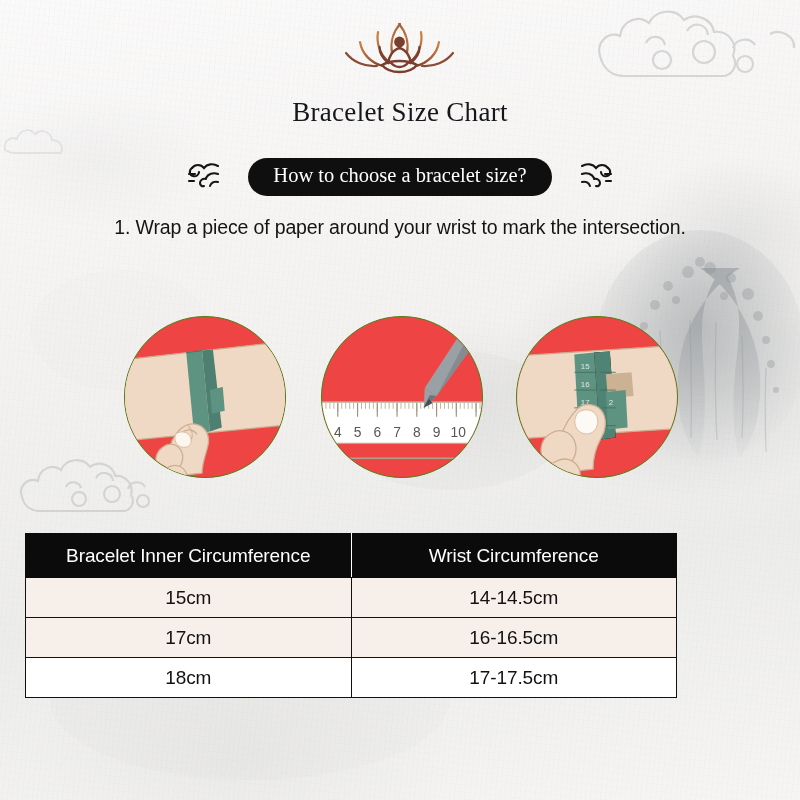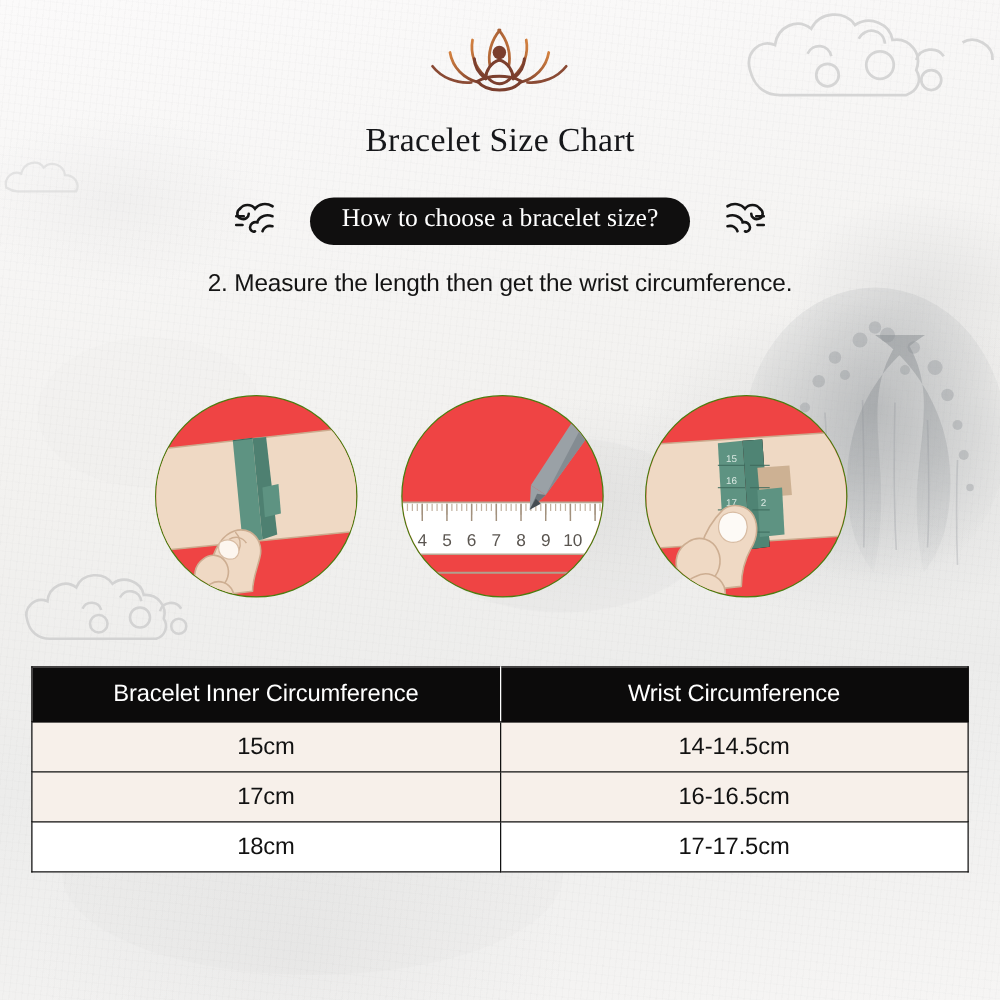--- a/index.html
+++ b/index.html
@@ -106,21 +106,21 @@
   }
   #circle-1 { left: 124px; top: 2px; }
   #circle-2 { left: 321px; top: 2px; }
   #circle-3 { left: 516px; top: 2px; }
   .circle svg { display: block; width: 100%; height: 100%; }
 
   
   #size-table {
     position: absolute;
     left: 25px; top: 533px;
-    width: 750px;
+    width: 652px;
     border-collapse: collapse;
     table-layout: fixed;
     padding-left: 47px;
   }
   #size-table th {
     background: #0c0b0b;
     color: #ffffff;
     font-family: "Liberation Sans", sans-serif;
     font-size: 19px;
     font-weight: 500;
@@ -281,21 +281,21 @@
         <path d="M31 14c-5-2-10 0-12 4"></path>
         <path d="M19 19c-3-1-6 1-6 4 0 2 2 4 4 3"></path>
         <path d="M31 22c-4-1-7 1-8 4"></path>
         <path d="M2 14h6M2 21h5"></path>
       </g>
     </svg>
   </span>
 </div>
 
 <div id="instructions">
-  <div class="instruction-line">2. Measure the length then get the wrist circumference.</div>
+  <div class="instruction-line">1. Wrap a piece of paper around your wrist to mark the intersection.</div>
 </div>
 
 <div id="illustrations">
 
   <div class="circle" id="circle-1">
     <svg viewBox="0 0 162 162" aria-hidden="true">
 
       <path d="M-8 44 L170 24 L176 108 L-6 126 Z" fill="#efd9c4" stroke="#d6b header"></path>
       <path d="M-8 44 L170 24 L176 108 L-6 126 Z" fill="#efd9c4"></path>
       <path d="M-8 44 L170 24" fill="none" stroke="#cbab8e" stroke-width="1.2"></path>

